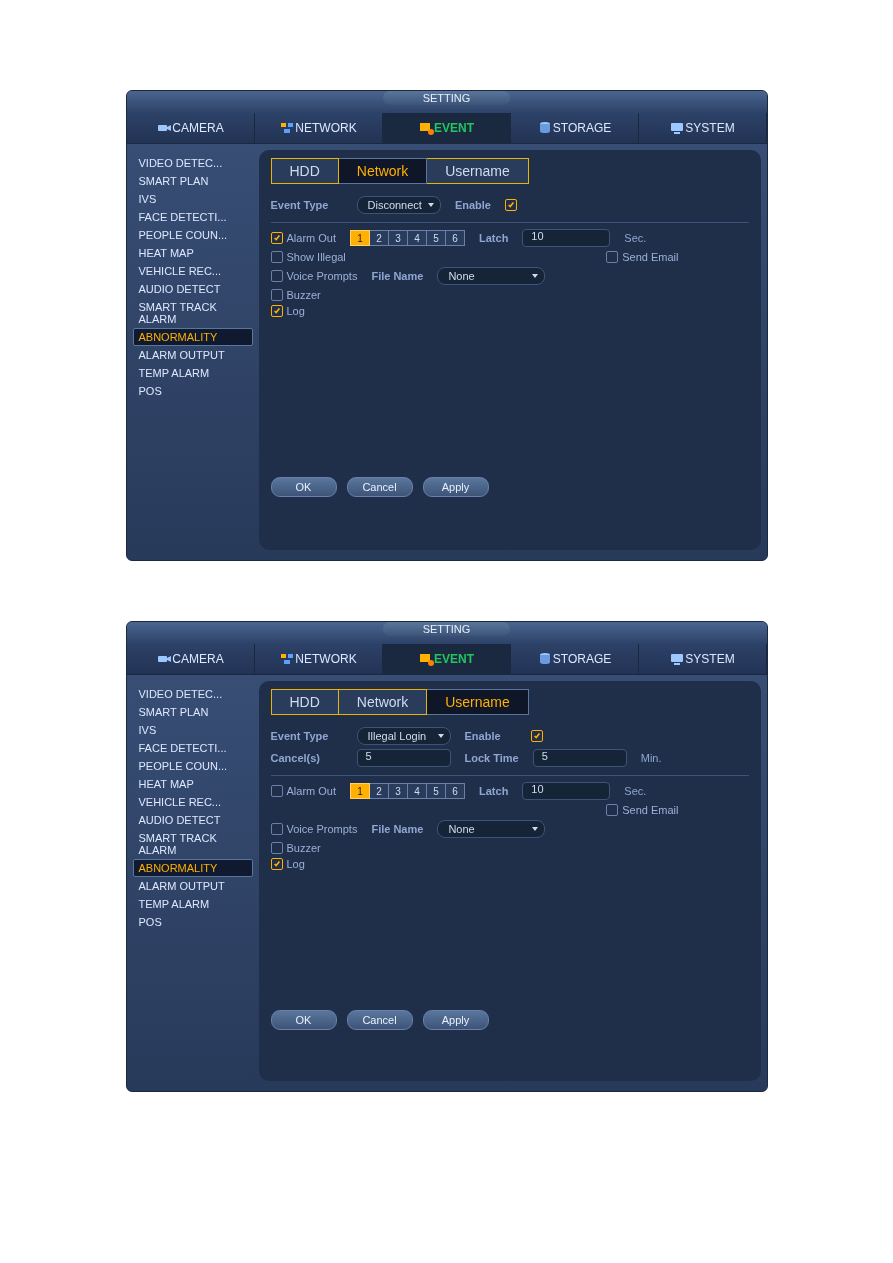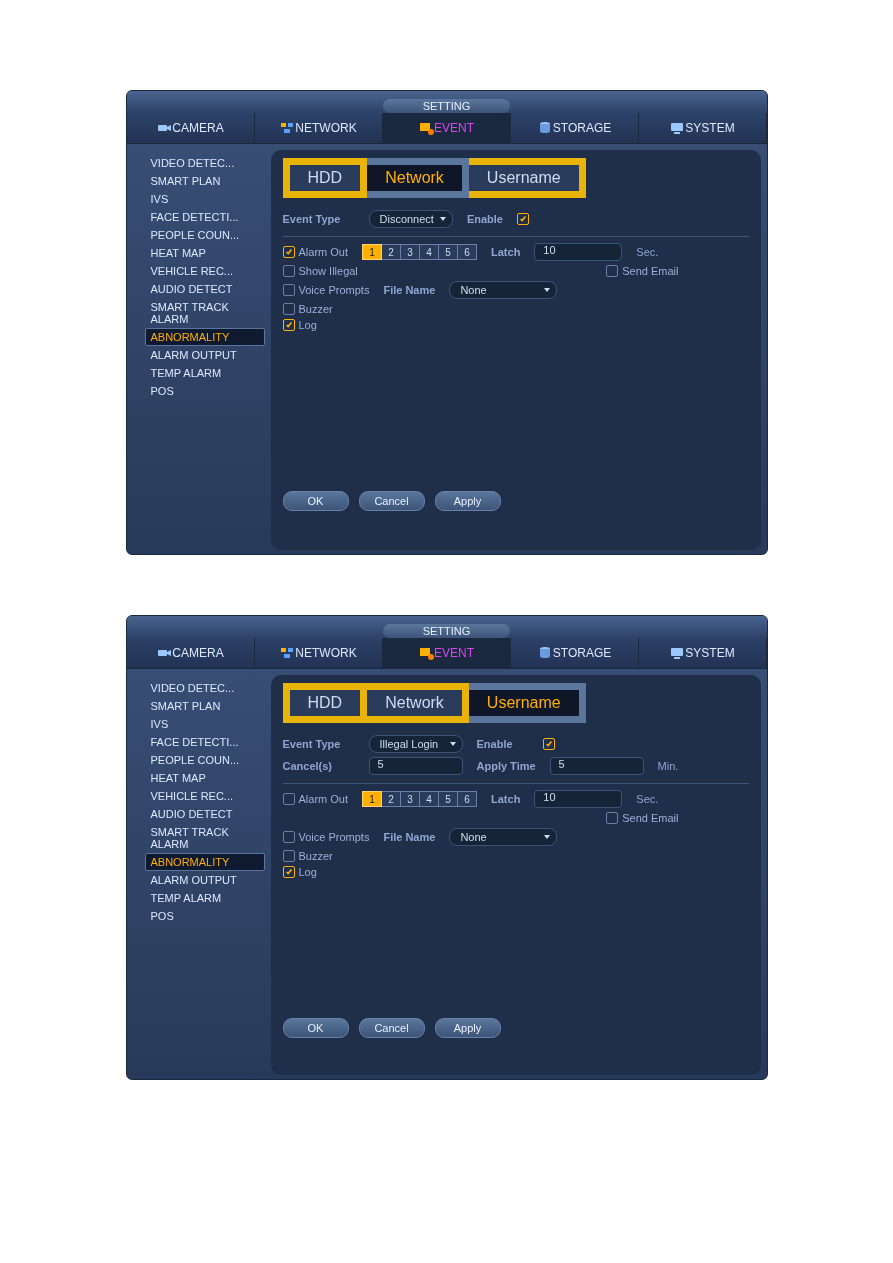--- a/index.html
+++ b/index.html
@@ -21,21 +21,21 @@
     background: linear-gradient(#3a5078, #283a5a);
     border: 1px solid #1a2840;
     border-radius: 6px;
     overflow: hidden;
     position: relative;
   }
   .titlebar {
     height: 22px;
     background: linear-gradient(#4a6590, #2d4268);
     display: flex;
-    align-items: flex-end;
+    align-items: flex-start;
     justify-content: center;
   }
   .titlebar-pill {
     background: linear-gradient(#5a769c, #3d5478);
     border-radius: 10px;
     padding: 1px 40px;
     font-size: 11px;
     color: #e8f0ff;
   }
   .maintabs {
@@ -50,32 +50,32 @@
     align-items: center;
     justify-content: center;
     gap: 0;
     color: #dde8ff;
     font-size: 12px;
     border-right: 1px solid #1a2840;
     cursor: pointer;
   }
   .maintab.active {
     background: #1a2840;
-    color: #d946ef;
+    color: #22c55e;
+    font-weight: bold;
   }
   .maintab .icon {
     width: 16px; height: 16px;
     display: inline-block;
   }
   .body {
     display: flex;
     min-height: 400px;
-    padding: 6px 6px 4px;
+    padding: 6px 6px 10px;
     gap: 6px;
-    margin-left: 12px;
   }
   .sidebar {
     width: 120px;
     padding-top: 4px;
   }
   .sidebar-item {
     padding: 3px 6px;
     font-size: 11px;
     color: #dde8ff;
     cursor: pointer;
@@ -97,24 +97,24 @@
     padding: 8px 12px 12px;
     position: relative;
   }
   .subtabs {
     display: flex;
     gap: 0;
     margin-bottom: 12px;
   }
   .subtab {
     padding: 4px 18px;
-    font-size: 16px;
+    font-size: 14px;
     color: #cfdcf0;
     background: #2a3c5c;
-    border: 7px solid #eab308;
+    border: 1px solid #eab308;
     cursor: pointer;
   }
   .subtab + .subtab { border-left: none; }
   .subtab.active {
     background: #0e1628;
     color: #ffb000;
     border-color: #5a769c;
   }
   .formrow {
     display: flex;
@@ -491,21 +491,21 @@
                 <svg class="tick" viewBox="0 0 10 10">
                   <path class="tick-path" d="M2 5 L4 7 L8 2"></path>
                 </svg>
               </span>
           </span>
         </div>
 
         <div class="formrow">
           <span class="label">Cancel(s)</span>
           <span class="textinput" style="width:76px;">5</span>
-          <span class="label" style="min-width:52px;">Apply Time</span>
+          <span class="label" style="min-width:52px;">Lock Time</span>
           <span class="textinput" style="width:76px;">5</span>
           <span class="sec-unit">Min.</span>
         </div>
 
         <div class="divider"></div>
 
         <div class="formrow">
           <span class="checkbox">
             <span class="cb off"></span>
             <span>Alarm Out</span>

